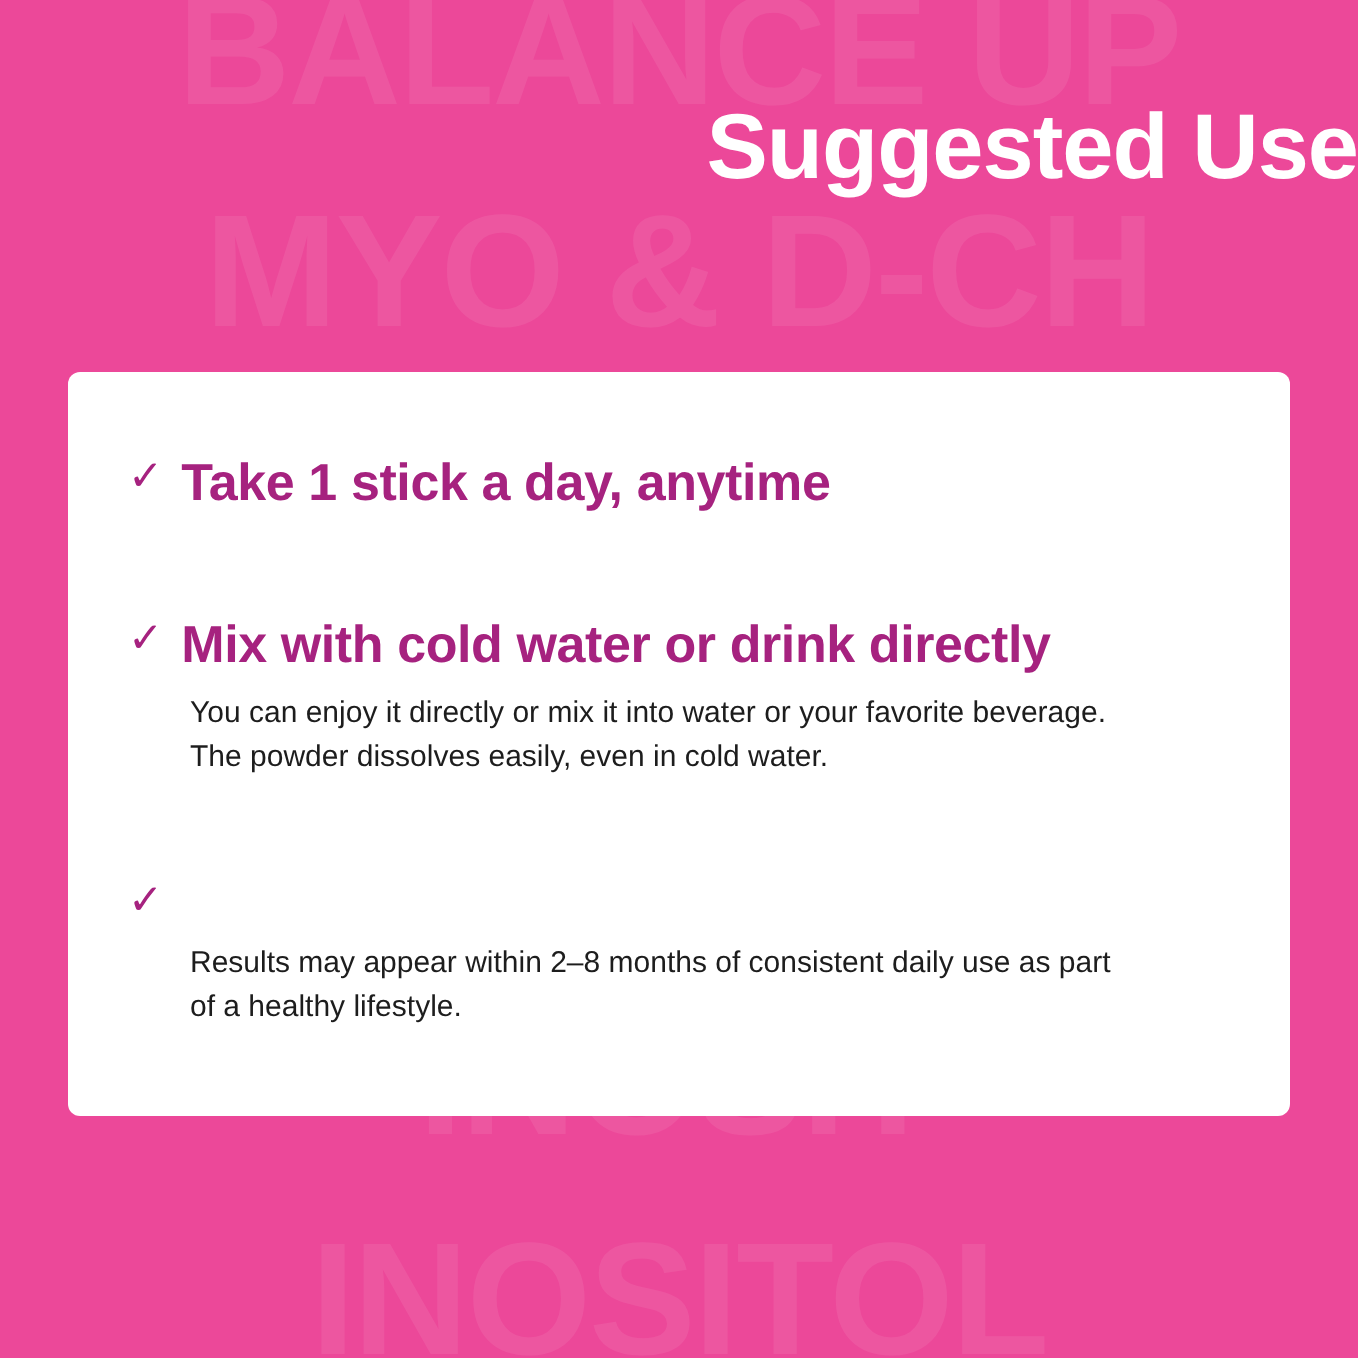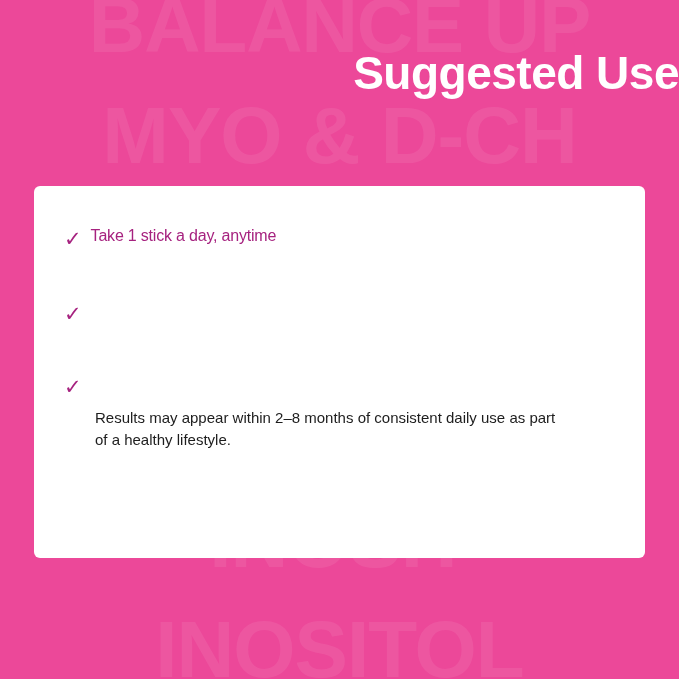--- a/index.html
+++ b/index.html
@@ -80,22 +80,22 @@
   .check {
     color: #a6227f;
     font-size: 21px;
     line-height: 1.15;
     font-weight: 400;
     flex: 0 0 auto;
     margin-top: 1px;
   }
   .head-text {
     color: #a6227f;
-    font-size: 16px;
-    font-weight: 400;
+    font-size: 26px;
+    font-weight: 700;
     line-height: 1.2;
     letter-spacing: -0.2px;
   }
   .body-text {
     color: #1d1d1d;
     font-size: 15px;
     line-height: 1.45;
     margin: 8px 0 0 31px;
     max-width: 470px;
   }
@@ -122,21 +122,23 @@
     <div class="item item-1">
       <div class="item-head">
         <span class="check">✓</span>
         <span class="head-text">Take 1 stick a day, anytime</span>
       </div>
     </div>
 
     <div class="item item-2">
       <div class="item-head">
         <span class="check">✓</span>
+        <span class="head-text"> Mix with cold water or drink directly</span>
       </div>
+      <div class="body-text">You can enjoy it directly or mix it into water or your favorite beverage. The powder dissolves easily, even in cold water.</div>
     </div>
 
     <div class="item item-3">
       <div class="item-head">
         <span class="check">✓</span>
       </div>
       <div class="body-text">Results may appear within 2–8 months of consistent daily use as part of a healthy lifestyle.</div>
     </div>
 
   </div>

